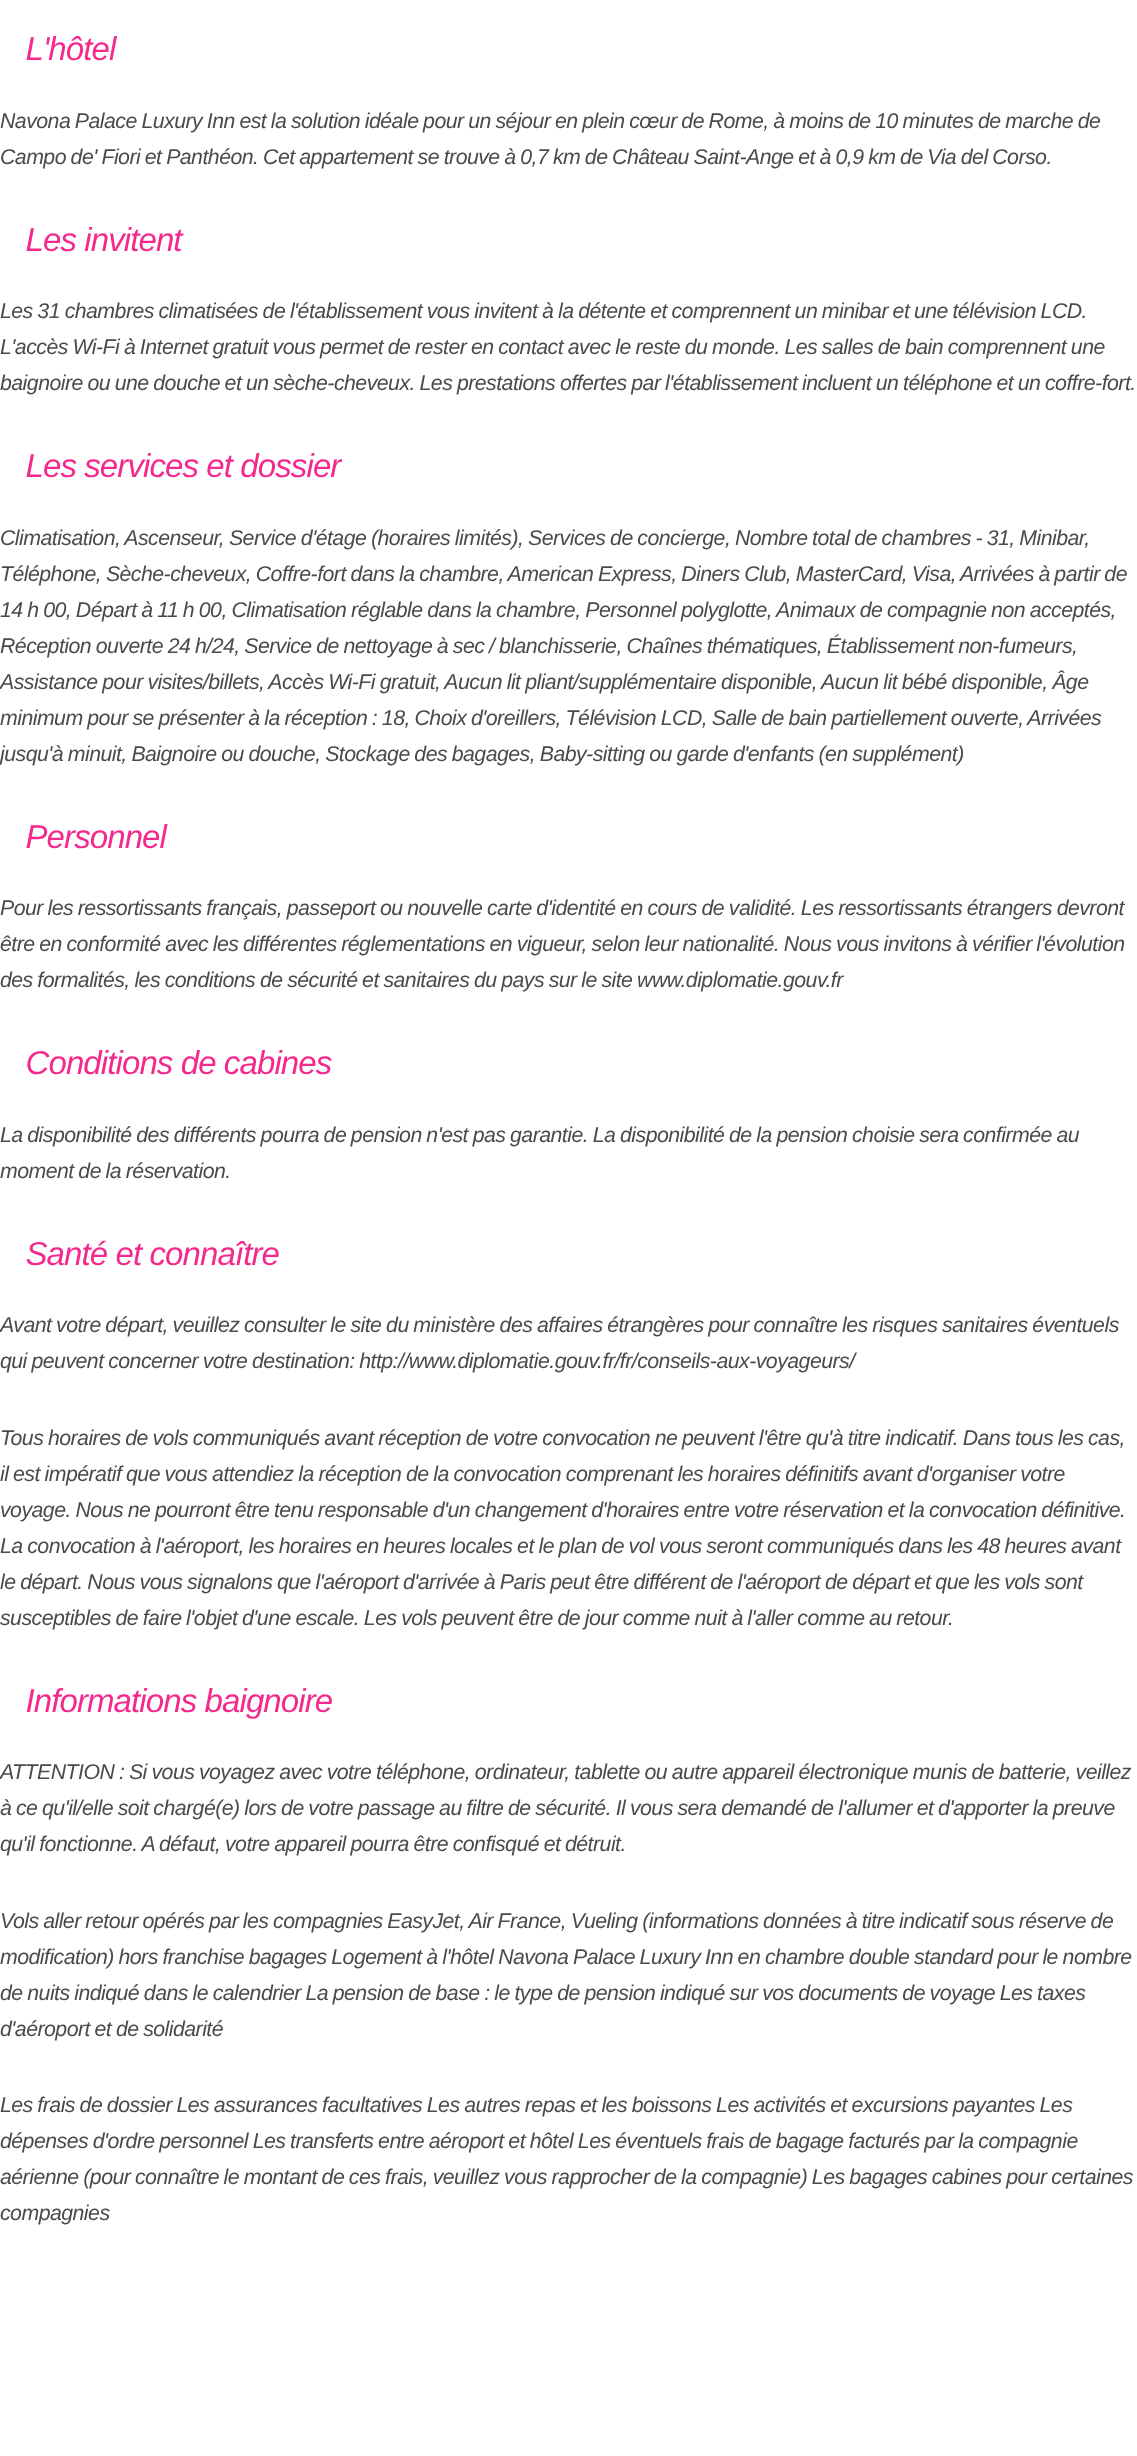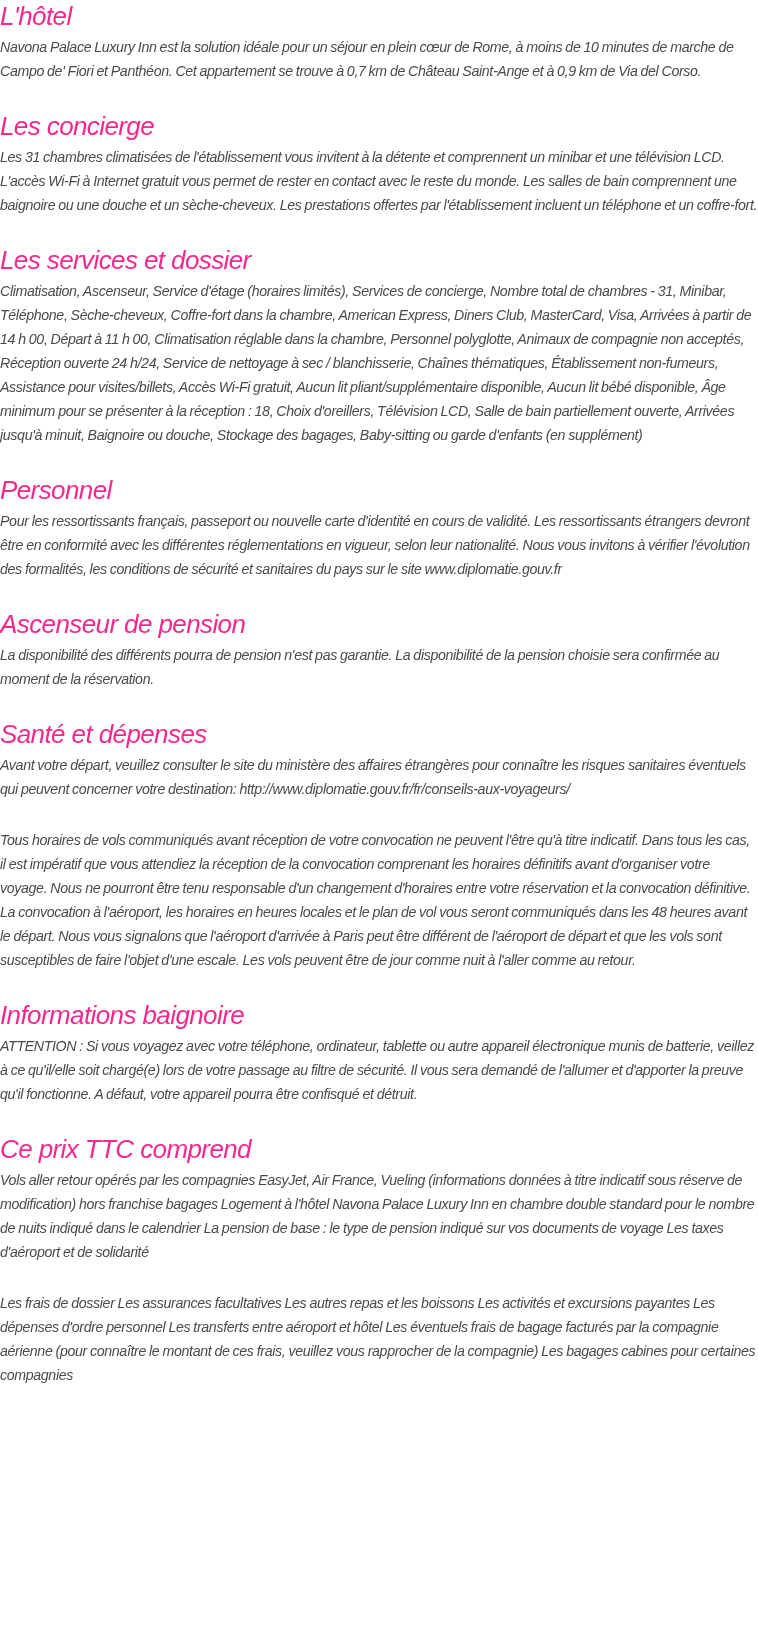--- a/index.html
+++ b/index.html
@@ -7,23 +7,23 @@
       width: 758px;
       font-family: "Liberation Sans", "DejaVu Sans", sans-serif;
       color: #444444;
     }
     .page { padding: 0 0 10px 0; }
     .section { margin: 0; }
     .section-title {
       font-style: italic;
       font-weight: normal;
       color: #f5288c;
-      font-size: 26px;
+      font-size: 22px;
       line-height: 28px;
-      margin: 0;
+      margin: 17px;
       padding: 2px 0 5px 0;
       letter-spacing: -0.6px;
     }
     .section-body {
       font-style: italic;
       font-size: 14.2px;
       line-height: 24px;
       margin: 0 0 27px 0;
       letter-spacing: -0.35px;
       word-spacing: -0.5px;
@@ -34,55 +34,54 @@
 <body>
 
 <div class="page">
 
   <section class="section">
     <h2 class="section-title">L'hôtel</h2>
     <p class="section-body">Navona Palace Luxury Inn est la solution idéale pour un séjour en plein cœur de Rome, à moins de 10 minutes de marche de Campo de' Fiori et Panthéon. Cet appartement se trouve à 0,7 km de Château Saint-Ange et à 0,9 km de Via del Corso.</p>
   </section>
 
   <section class="section">
-    <h2 class="section-title">Les concierge</h2>
+    <h2 class="section-title">Les invitent</h2>
     <p class="section-body">Les 31 chambres climatisées de l'établissement vous invitent à la détente et comprennent un minibar et une télévision LCD. L'accès Wi-Fi à Internet gratuit vous permet de rester en contact avec le reste du monde. Les salles de bain comprennent une baignoire ou une douche et un sèche-cheveux. Les prestations offertes par l'établissement incluent un téléphone et un coffre-fort.</p>
   </section>
 
   <section class="section">
     <h2 class="section-title">Les services et dossier</h2>
     <p class="section-body">Climatisation, Ascenseur, Service d'étage (horaires limités), Services de concierge, Nombre total de chambres - 31, Minibar, Téléphone, Sèche-cheveux, Coffre-fort dans la chambre, American Express, Diners Club, MasterCard, Visa, Arrivées à partir de 14 h 00, Départ à 11 h 00, Climatisation réglable dans la chambre, Personnel polyglotte, Animaux de compagnie non acceptés, Réception ouverte 24 h/24, Service de nettoyage à sec / blanchisserie, Chaînes thématiques, Établissement non-fumeurs, Assistance pour visites/billets, Accès Wi-Fi gratuit, Aucun lit pliant/supplémentaire disponible, Aucun lit bébé disponible, Âge minimum pour se présenter à la réception : 18, Choix d'oreillers, Télévision LCD, Salle de bain partiellement ouverte, Arrivées jusqu'à minuit, Baignoire ou douche, Stockage des bagages, Baby-sitting ou garde d'enfants (en supplément)</p>
   </section>
 
   <section class="section">
     <h2 class="section-title">Personnel</h2>
     <p class="section-body">Pour les ressortissants français, passeport ou nouvelle carte d'identité en cours de validité. Les ressortissants étrangers devront être en conformité avec les différentes réglementations en vigueur, selon leur nationalité. Nous vous invitons à vérifier l'évolution des formalités, les conditions de sécurité et sanitaires du pays sur le site www.diplomatie.gouv.fr</p>
   </section>
 
   <section class="section">
-    <h2 class="section-title">Ascenseur de pension</h2>
+    <h2 class="section-title">Conditions de cabines</h2>
     <p class="section-body">La disponibilité des différents pourra de pension n'est pas garantie. La disponibilité de la pension choisie sera confirmée au moment de la réservation.</p>
   </section>
 
   <section class="section">
-    <h2 class="section-title">Santé et dépenses</h2>
+    <h2 class="section-title">Santé et connaître</h2>
     <p class="section-body">Avant votre départ, veuillez consulter le site du ministère des affaires étrangères pour connaître les risques sanitaires éventuels qui peuvent concerner votre destination: http://www.diplomatie.gouv.fr/fr/conseils-aux-voyageurs/</p>
   </section>
 
   <section class="section">
     <p class="section-body">Tous horaires de vols communiqués avant réception de votre convocation ne peuvent l'être qu'à titre indicatif. Dans tous les cas, il est impératif que vous attendiez la réception de la convocation comprenant les horaires définitifs avant d'organiser votre voyage. Nous ne pourront être tenu responsable d'un changement d'horaires entre votre réservation et la convocation définitive. La convocation à l'aéroport, les horaires en heures locales et le plan de vol vous seront communiqués dans les 48 heures avant le départ. Nous vous signalons que l'aéroport d'arrivée à Paris peut être différent de l'aéroport de départ et que les vols sont susceptibles de faire l'objet d'une escale. Les vols peuvent être de jour comme nuit à l'aller comme au retour.</p>
   </section>
 
   <section class="section">
     <h2 class="section-title">Informations baignoire</h2>
     <p class="section-body">ATTENTION : Si vous voyagez avec votre téléphone, ordinateur, tablette ou autre appareil électronique munis de batterie, veillez à ce qu'il/elle soit chargé(e) lors de votre passage au filtre de sécurité. Il vous sera demandé de l'allumer et d'apporter la preuve qu'il fonctionne. A défaut, votre appareil pourra être confisqué et détruit.</p>
   </section>
 
   <section class="section">
-    <h2 class="section-title">Ce prix TTC comprend</h2>
     <p class="section-body">Vols aller retour opérés par les compagnies EasyJet, Air France, Vueling (informations données à titre indicatif sous réserve de modification) hors franchise bagages Logement à l'hôtel Navona Palace Luxury Inn en chambre double standard pour le nombre de nuits indiqué dans le calendrier La pension de base : le type de pension indiqué sur vos documents de voyage Les taxes d'aéroport et de solidarité</p>
   </section>
 
   <section class="section">
     <p class="section-body" style="margin-bottom:0;">Les frais de dossier Les assurances facultatives Les autres repas et les boissons Les activités et excursions payantes Les dépenses d'ordre personnel Les transferts entre aéroport et hôtel Les éventuels frais de bagage facturés par la compagnie aérienne (pour connaître le montant de ces frais, veuillez vous rapprocher de la compagnie) Les bagages cabines pour certaines compagnies</p>
   </section>
 
 </div>
 
 </body></html>

